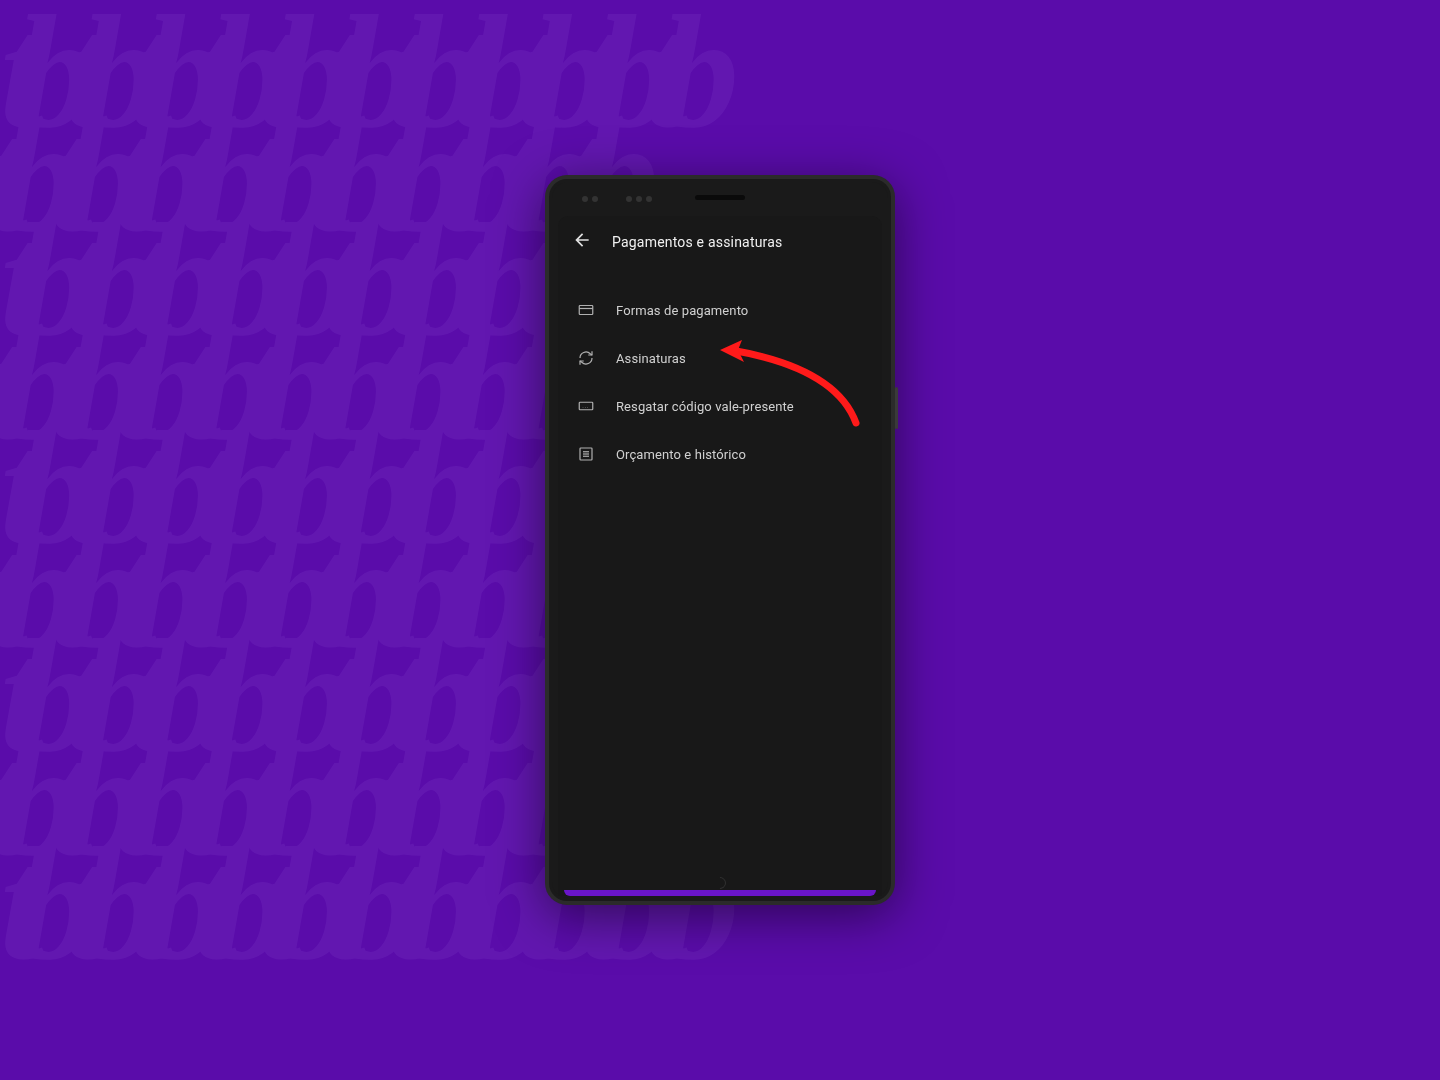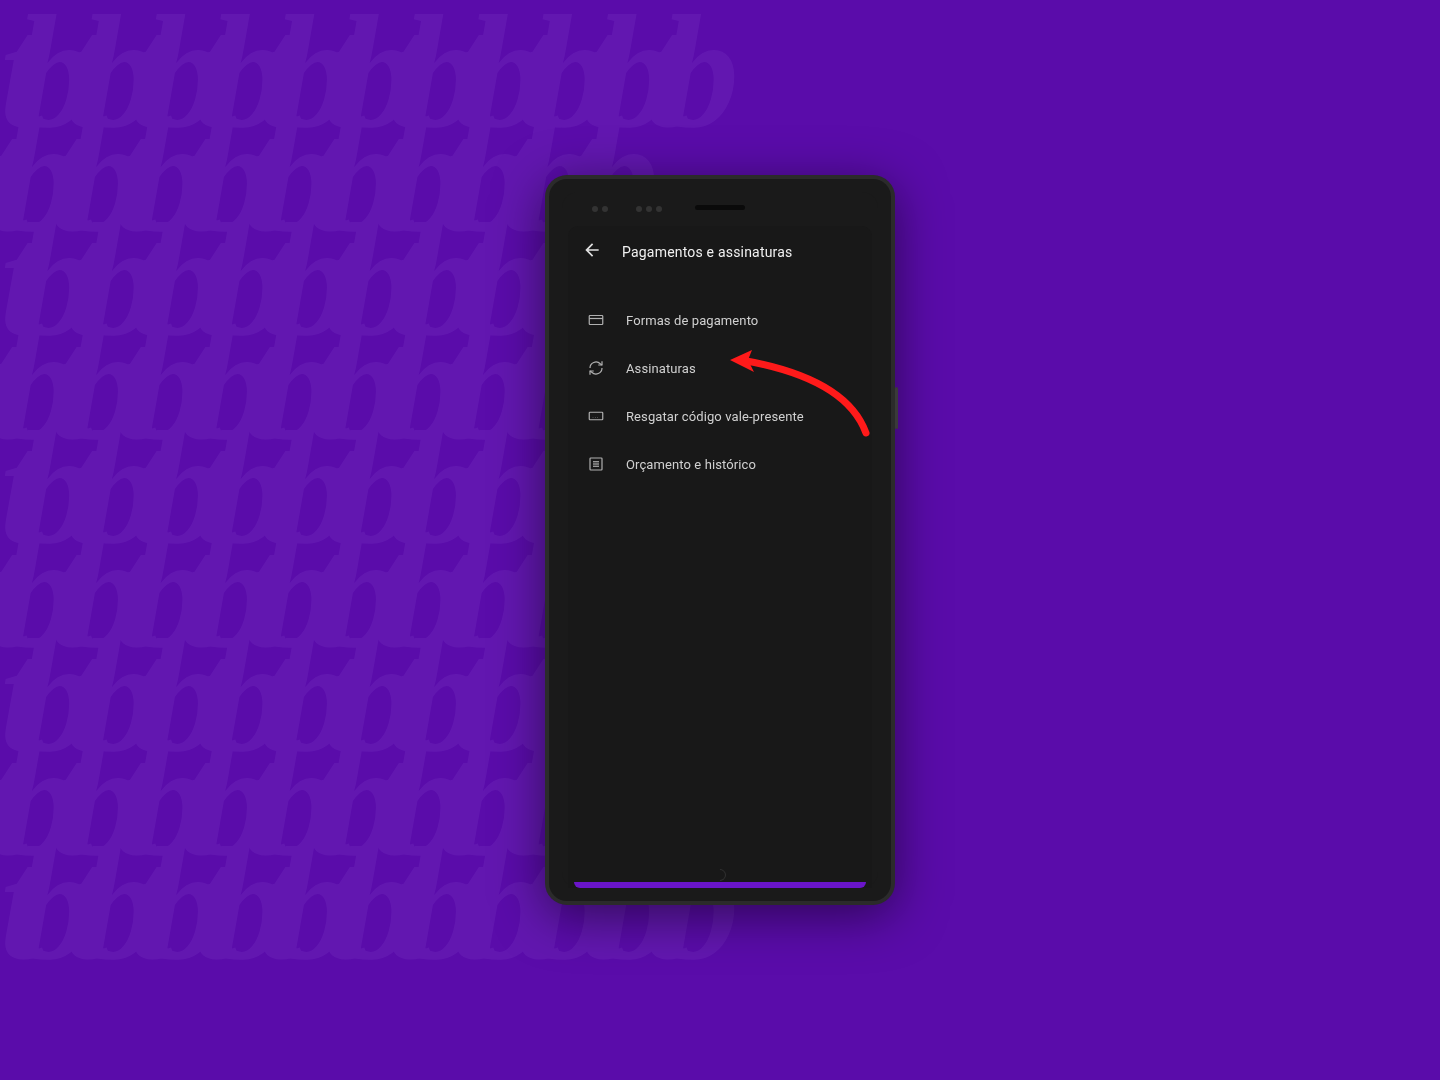--- a/index.html
+++ b/index.html
@@ -38,21 +38,21 @@
       background: #2b2b2b;
       border-radius: 22px;
       padding: 4px;
       box-shadow: 0 10px 50px rgba(0,0,0,0.5);
     }
     .phone-inner {
       width: 100%;
       height: 100%;
       background: #1a1a1a;
       border-radius: 18px;
-      padding: 13px;
+      padding: 3px;
     }
     .phone-bezel {
       width: 100%;
       height: 100%;
       background: #1a1a1a;
       border-radius: 16px;
       display: flex;
       flex-direction: column;
       align-items: center;
       position: relative;

